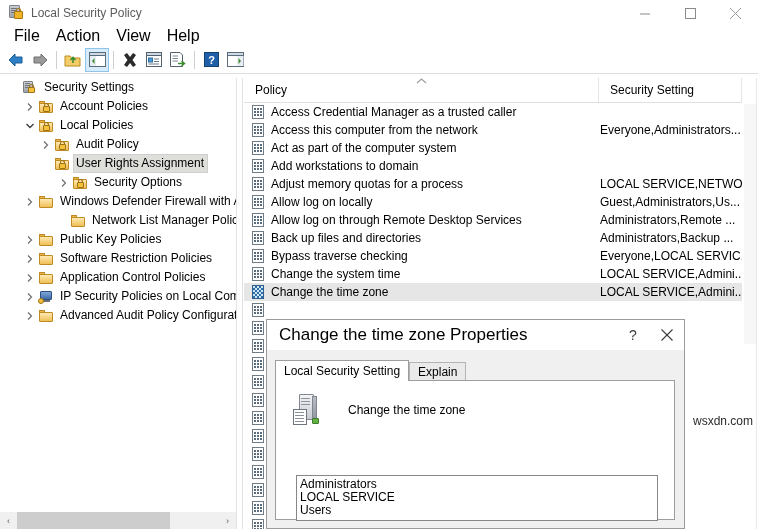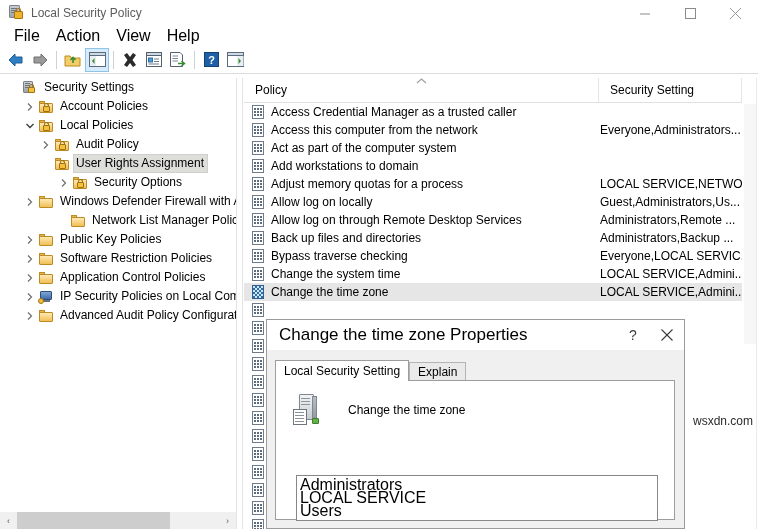--- a/index.html
+++ b/index.html
@@ -583,21 +583,21 @@
   .member-list {
     position: absolute;
     left: 20px; top: 94px;
     width: 362px; height: 46px;
     background: #ffffff;
     border: 1px solid #878787;
     box-sizing: border-box;
     overflow: hidden;
     padding: 2px 3px;
     font-family: "Liberation Sans", sans-serif;
-    font-size: 16px;
+    font-size: 12px;
     line-height: 13px;
     color: #000000;
   }
   .member-list .ml-item { white-space: nowrap; }
 
   
   .watermark {
     position: absolute;
     right: 4px; bottom: 2px;
     font-size: 12px;

